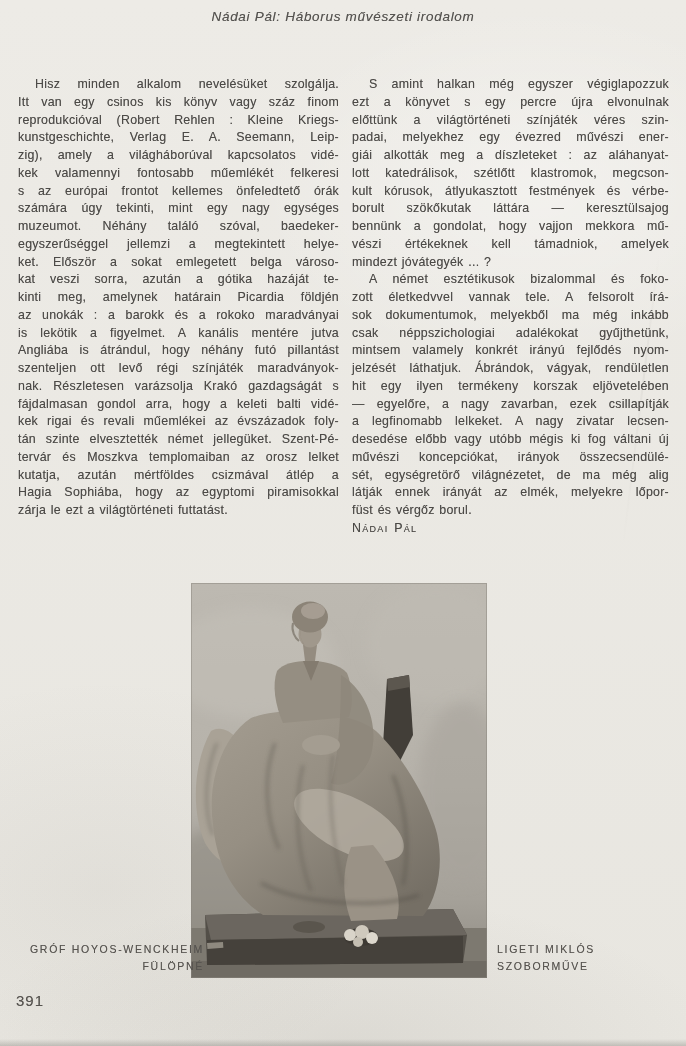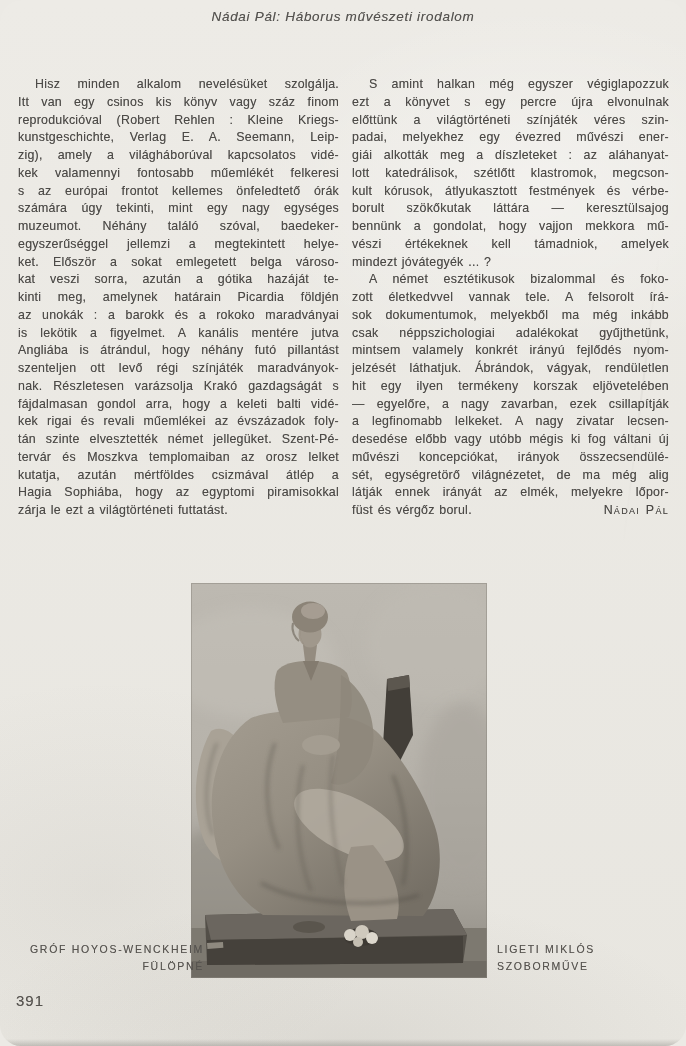--- a/index.html
+++ b/index.html
@@ -11,21 +11,20 @@
   }
   .page {
     position: relative; width: 686px; height: 1046px;
     background:
       radial-gradient(ellipse 400px 260px at 78% 18%, rgba(255,255,255,0.35), rgba(255,255,255,0) 70%),
       radial-gradient(ellipse 420px 300px at 15% 85%, rgba(120,115,105,0.07), rgba(0,0,0,0) 70%),
       radial-gradient(ellipse 500px 200px at 50% 100%, rgba(110,105,95,0.10), rgba(0,0,0,0) 75%),
       linear-gradient(#edebe6, #e8e6e0);
     color: #4c4a47;
     overflow: hidden;
-    border-radius: 21px;
   }
   .page::after {
     content: ""; position: absolute; left: 0; bottom: 0; width: 100%; height: 7px;
     background: linear-gradient(rgba(0,0,0,0), rgba(60,55,50,0.22));
     pointer-events: none;
   }
   .crease {
     position: absolute; right: 44px; top: 250px; width: 2px; height: 300px;
     background: linear-gradient(rgba(0,0,0,0), rgba(80,75,70,0.06) 40%, rgba(0,0,0,0));
     transform: rotate(7deg);
@@ -43,21 +42,21 @@
     letter-spacing: 0.25px; word-spacing: 1px;
     color: #4c4a47;
     text-shadow: 0 0 0.4px rgba(76,74,71,0.5);
     margin-top: 32px;
   }
   .col-left  { left: 18px;  width: 321px; }
   .col-right { left: 352px; width: 317px; }
   .line { text-align: justify; text-align-last: justify; }
   .line.last { text-align-last: auto; }
   .line.indent { text-indent: 17px; }
-  .line.sig-line { display: flex; justify-content: space-between; text-align-last: auto; }
+  .line.sig-line { display: flex; justify-content: space-between; text-align-last: auto; flex-direction: column; }
   .signature { font-variant: small-caps; letter-spacing: 1.3px; color: #4a4845; }
   .figure {
     position: absolute; left: 191px; top: 583px; width: 296px; height: 395px;
   }
   .figure svg { display: block; width: 100%; height: 100%; }
   .caption {
     position: absolute; font-size: 10.5px; letter-spacing: 1.7px;
     color: #56534f; line-height: 17px;
     text-shadow: 0 0 0.3px rgba(86,83,79,0.5);
   }

